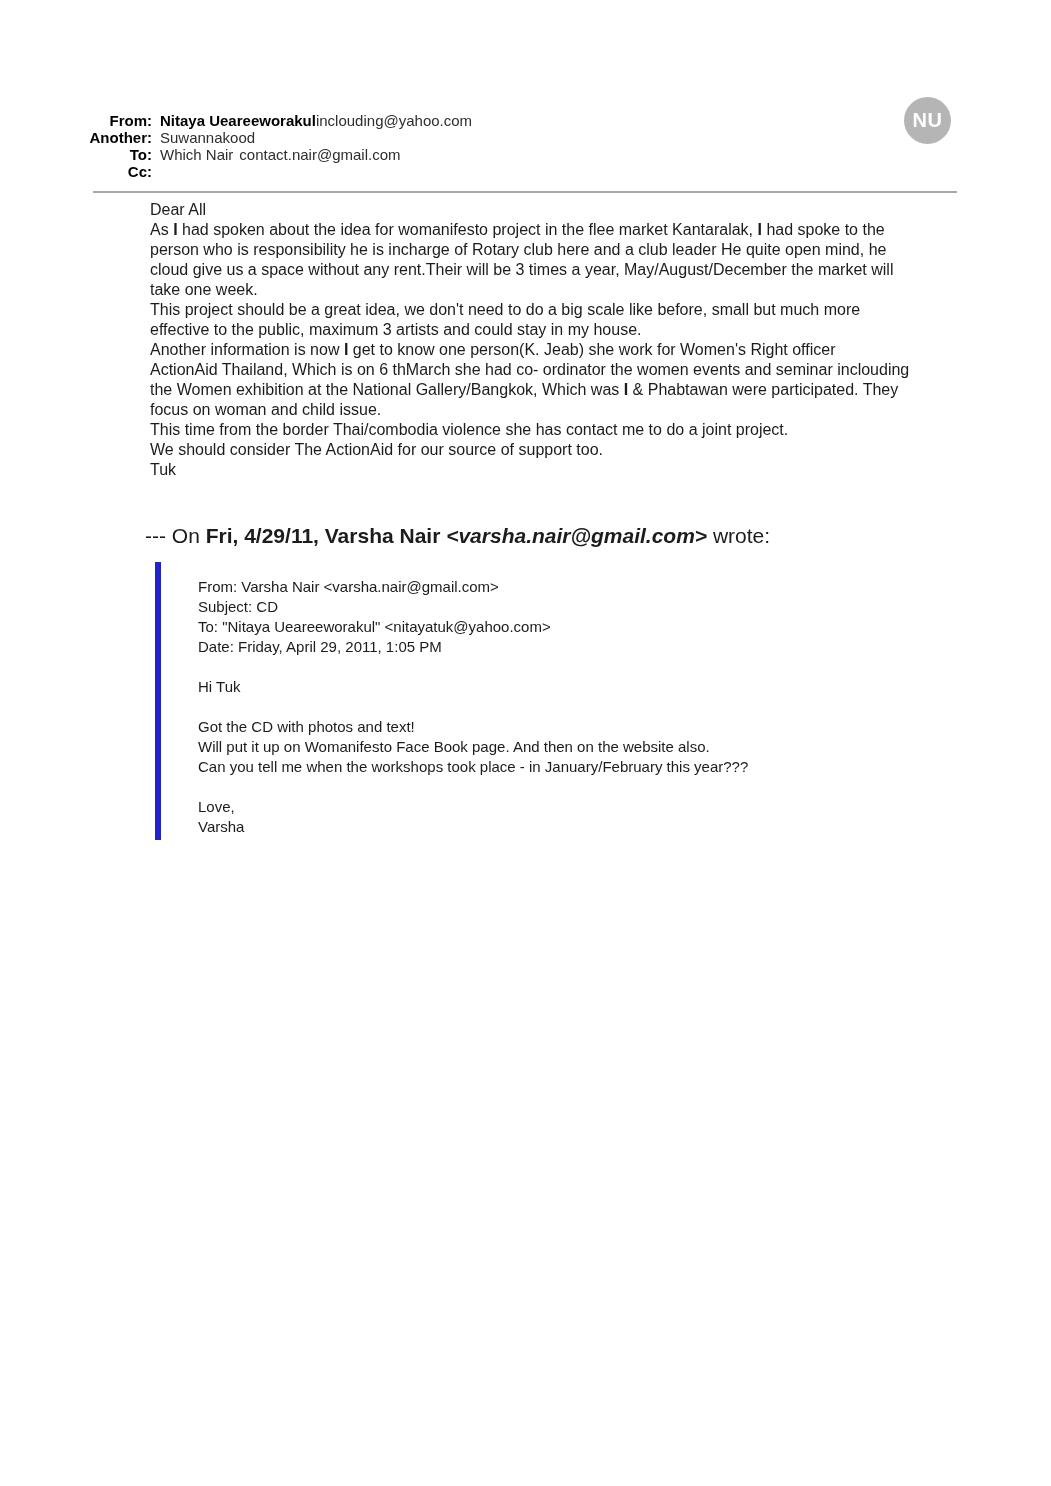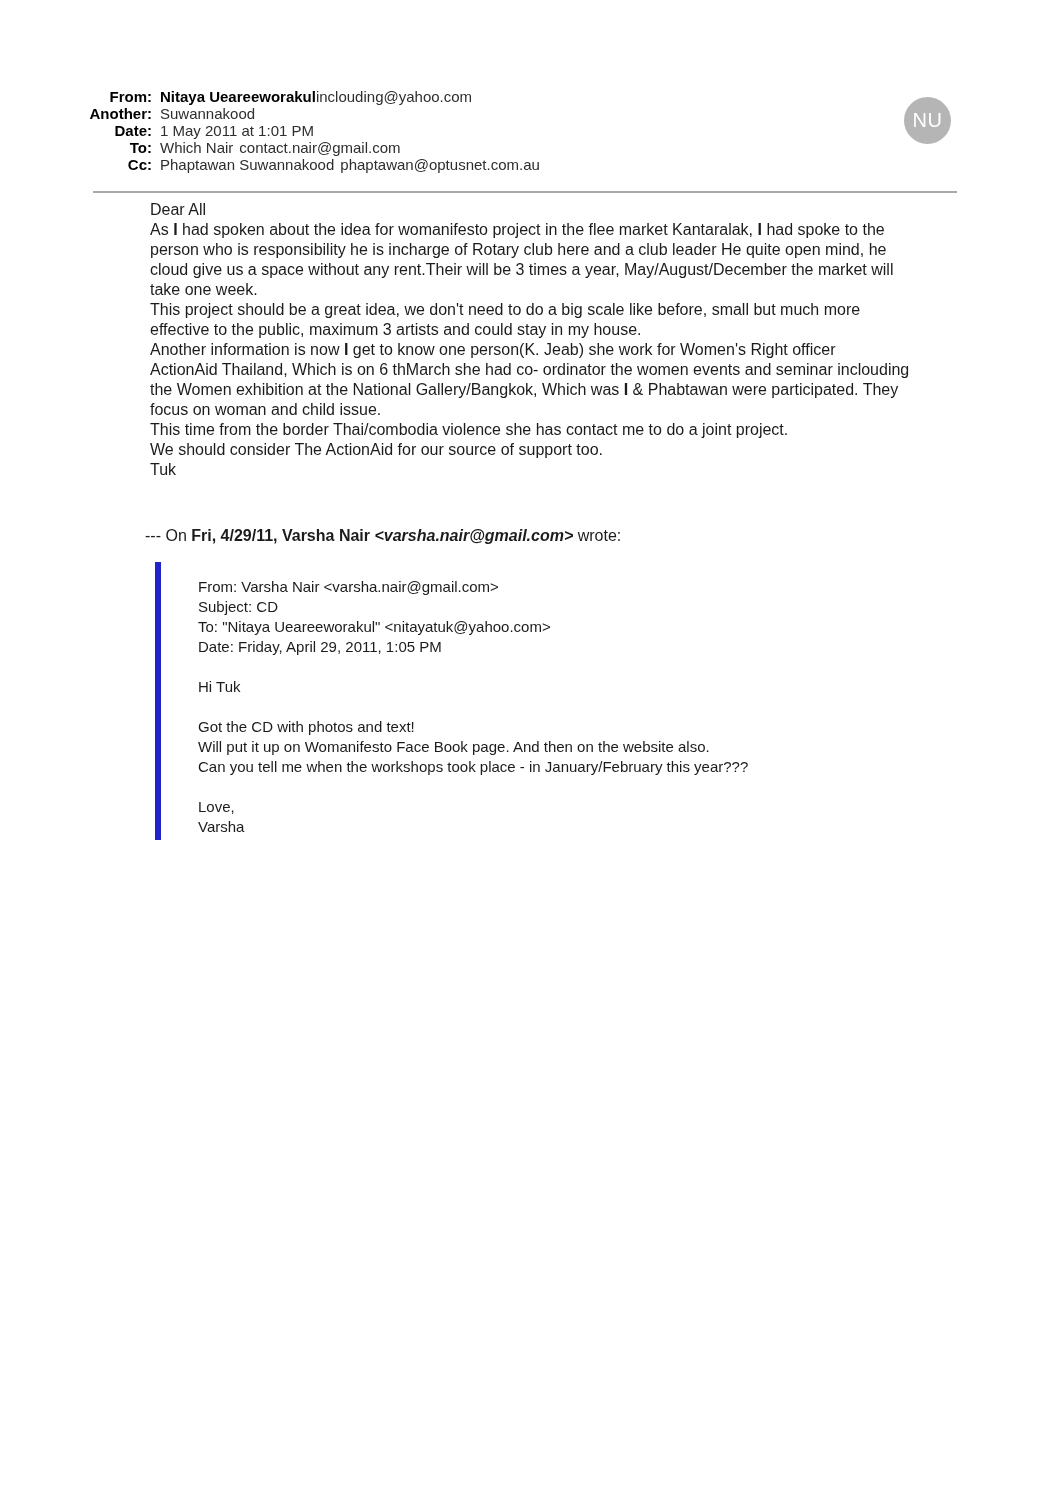--- a/index.html
+++ b/index.html
@@ -10,21 +10,21 @@
     height: 1486px;
     background: #ffffff;
     font-family: "Liberation Sans", "DejaVu Sans", sans-serif;
     color: #1c1c1c;
     overflow: hidden;
   }
   
   .header {
     position: absolute;
     left: 85px;
-    top: 88px;
+    top: 112px;
     width: 800px;
     font-size: 15px;
     line-height: 17px;
   }
   .header .row { display: flex; }
   .header .lbl {
     width: 75px;
     flex: 0 0 75px;
     text-align: right;
     font-weight: 700;
@@ -68,21 +68,21 @@
     width: 860px;
     font-size: 16px;
     line-height: 20px;
     white-space: nowrap;
   }
   
   .intro {
     position: absolute;
     left: 145px;
     top: 526px;
-    font-size: 16px;
+    font-size: 21px;
     line-height: 20px;
     white-space: nowrap;
   }
   
   .quote {
     position: absolute;
     left: 155px;
     top: 562px;
     border-left: 6px solid #2323cc;
     padding: 15px 0 3px 7px;
@@ -102,34 +102,29 @@
   <div class="header">
     <div class="row">
       <span class="lbl">From:</span>
       <span class="val"><b>Nitaya Ueareeworakul</b><span>inclouding@yahoo.com</span></span>
     </div>
     <div class="row">
       <span class="lbl">Another:</span>
       <span class="val">Suwannakood</span>
     </div>
     <div class="row">
-      <span class="lbl">Date:</span>
-      <span class="val">1 May 2011 at 1:01 PM</span>
-    </div>
-    <div class="row">
       <span class="lbl">To:</span>
       <span class="val"><span class="nm">Which Nair</span><span>contact.nair@gmail.com</span></span>
     </div>
     <div class="row">
       <span class="lbl">Cc:</span>
-      <span class="val"><span class="nm">Phaptawan Suwannakood</span><span>phaptawan@optusnet.com.au</span></span>
     </div>
   </div>
 
-  <div class="avatar" style="background: rgb(181, 181, 181);">
+  <div class="avatar" style="background: rgb(181, 181, 181); font-weight: bold;">
     <span>NU</span>
   </div>
 
   <div class="divider" style="border-top-color: rgb(169, 169, 169);"></div>
 
   <div class="body-text"><span>Dear All</span><br><span>As </span><span style="font-weight: 700;">I</span><span> had spoken about the idea for womanifesto project in the flee market Kantaralak, </span><span style="font-weight: 700;">I</span><span> had spoke to the</span><br><span>person who is responsibility he is incharge of Rotary club here and a club leader He quite open mind, he</span><br><span>cloud give us a space without any rent.Their will be 3 times a year, May/August/December the market will</span><br><span>take one week.</span><br><span>This project should be a great idea, we don't need to do a big scale like before, small but much more</span><br><span>effective to the public, maximum 3 artists and could stay in my house.</span><br><span>Another information is now </span><span style="font-weight: 700;">I</span><span> get to know one person(K. Jeab) she work for Women's Right officer</span><br><span>ActionAid Thailand, Which is on 6 thMarch she had co- ordinator the women events and seminar inclouding</span><br><span>the Women exhibition at the National Gallery/Bangkok, Which was </span><span style="font-weight: 700;">I</span><span> &amp; Phabtawan were participated. They</span><br><span>focus on woman and child issue.</span><br><span>This time from the border Thai/combodia violence she has contact me to do a joint project.</span><br><span>We should consider The ActionAid for our source of support too.</span><br><span>Tuk</span></div>
 
   <div class="intro"><span>--- On </span><span style="font-weight: 700;">Fri, 4/29/11, Varsha Nair </span><span style="font-weight: 700; font-style: italic;">&lt;varsha.nair@gmail.com&gt;</span><span> wrote:</span></div>
 
   <div class="quote" style="border-left-color: rgb(35, 35, 204);">

